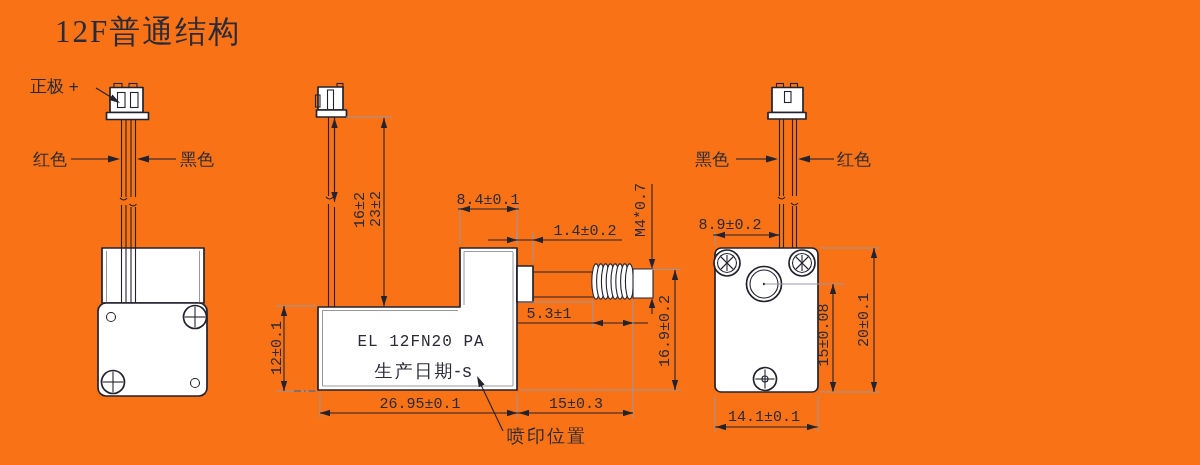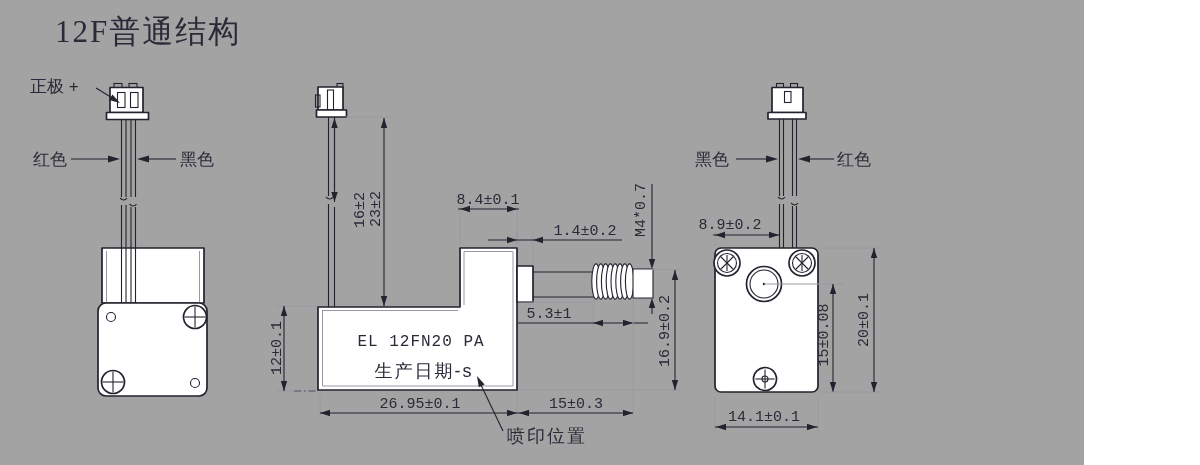--- a/index.html
+++ b/index.html
@@ -1,16 +1,16 @@
 <!DOCTYPE html>
 <html><head>
 <meta charset="utf-8">
 <style>
   html,body{margin:0;padding:0;background:#ffffff;}
-  .page{position:relative;width:1084px;height:465px;background:#a3a3a3;overflow:hidden;
+  .page{position:relative;width:1200px;height:465px;background:#f97316;overflow:hidden;
         font-family:"Liberation Sans",sans-serif;}
   svg{display:block;}
   .olf  {fill:#ffffff;stroke:#23232f;stroke-width:1.7;stroke-linejoin:round;}
   .thin {fill:none;stroke:#23232f;stroke-width:1.1;stroke-linecap:butt;}
   .ext  {fill:none;stroke:#9а9aa4;}
   .ext, .inner {fill:none;stroke:#9898a2;stroke-width:1;}
   .cl   {fill:none;stroke:#55555f;stroke-width:1;stroke-dasharray:7 3 1.5 3;}
   .arr  {fill:#23232f;stroke:none;}
   text  {fill:#2a2a38;}
   .dim  {font-family:"Liberation Mono","DejaVu Sans Mono",monospace;font-size:15px;}

